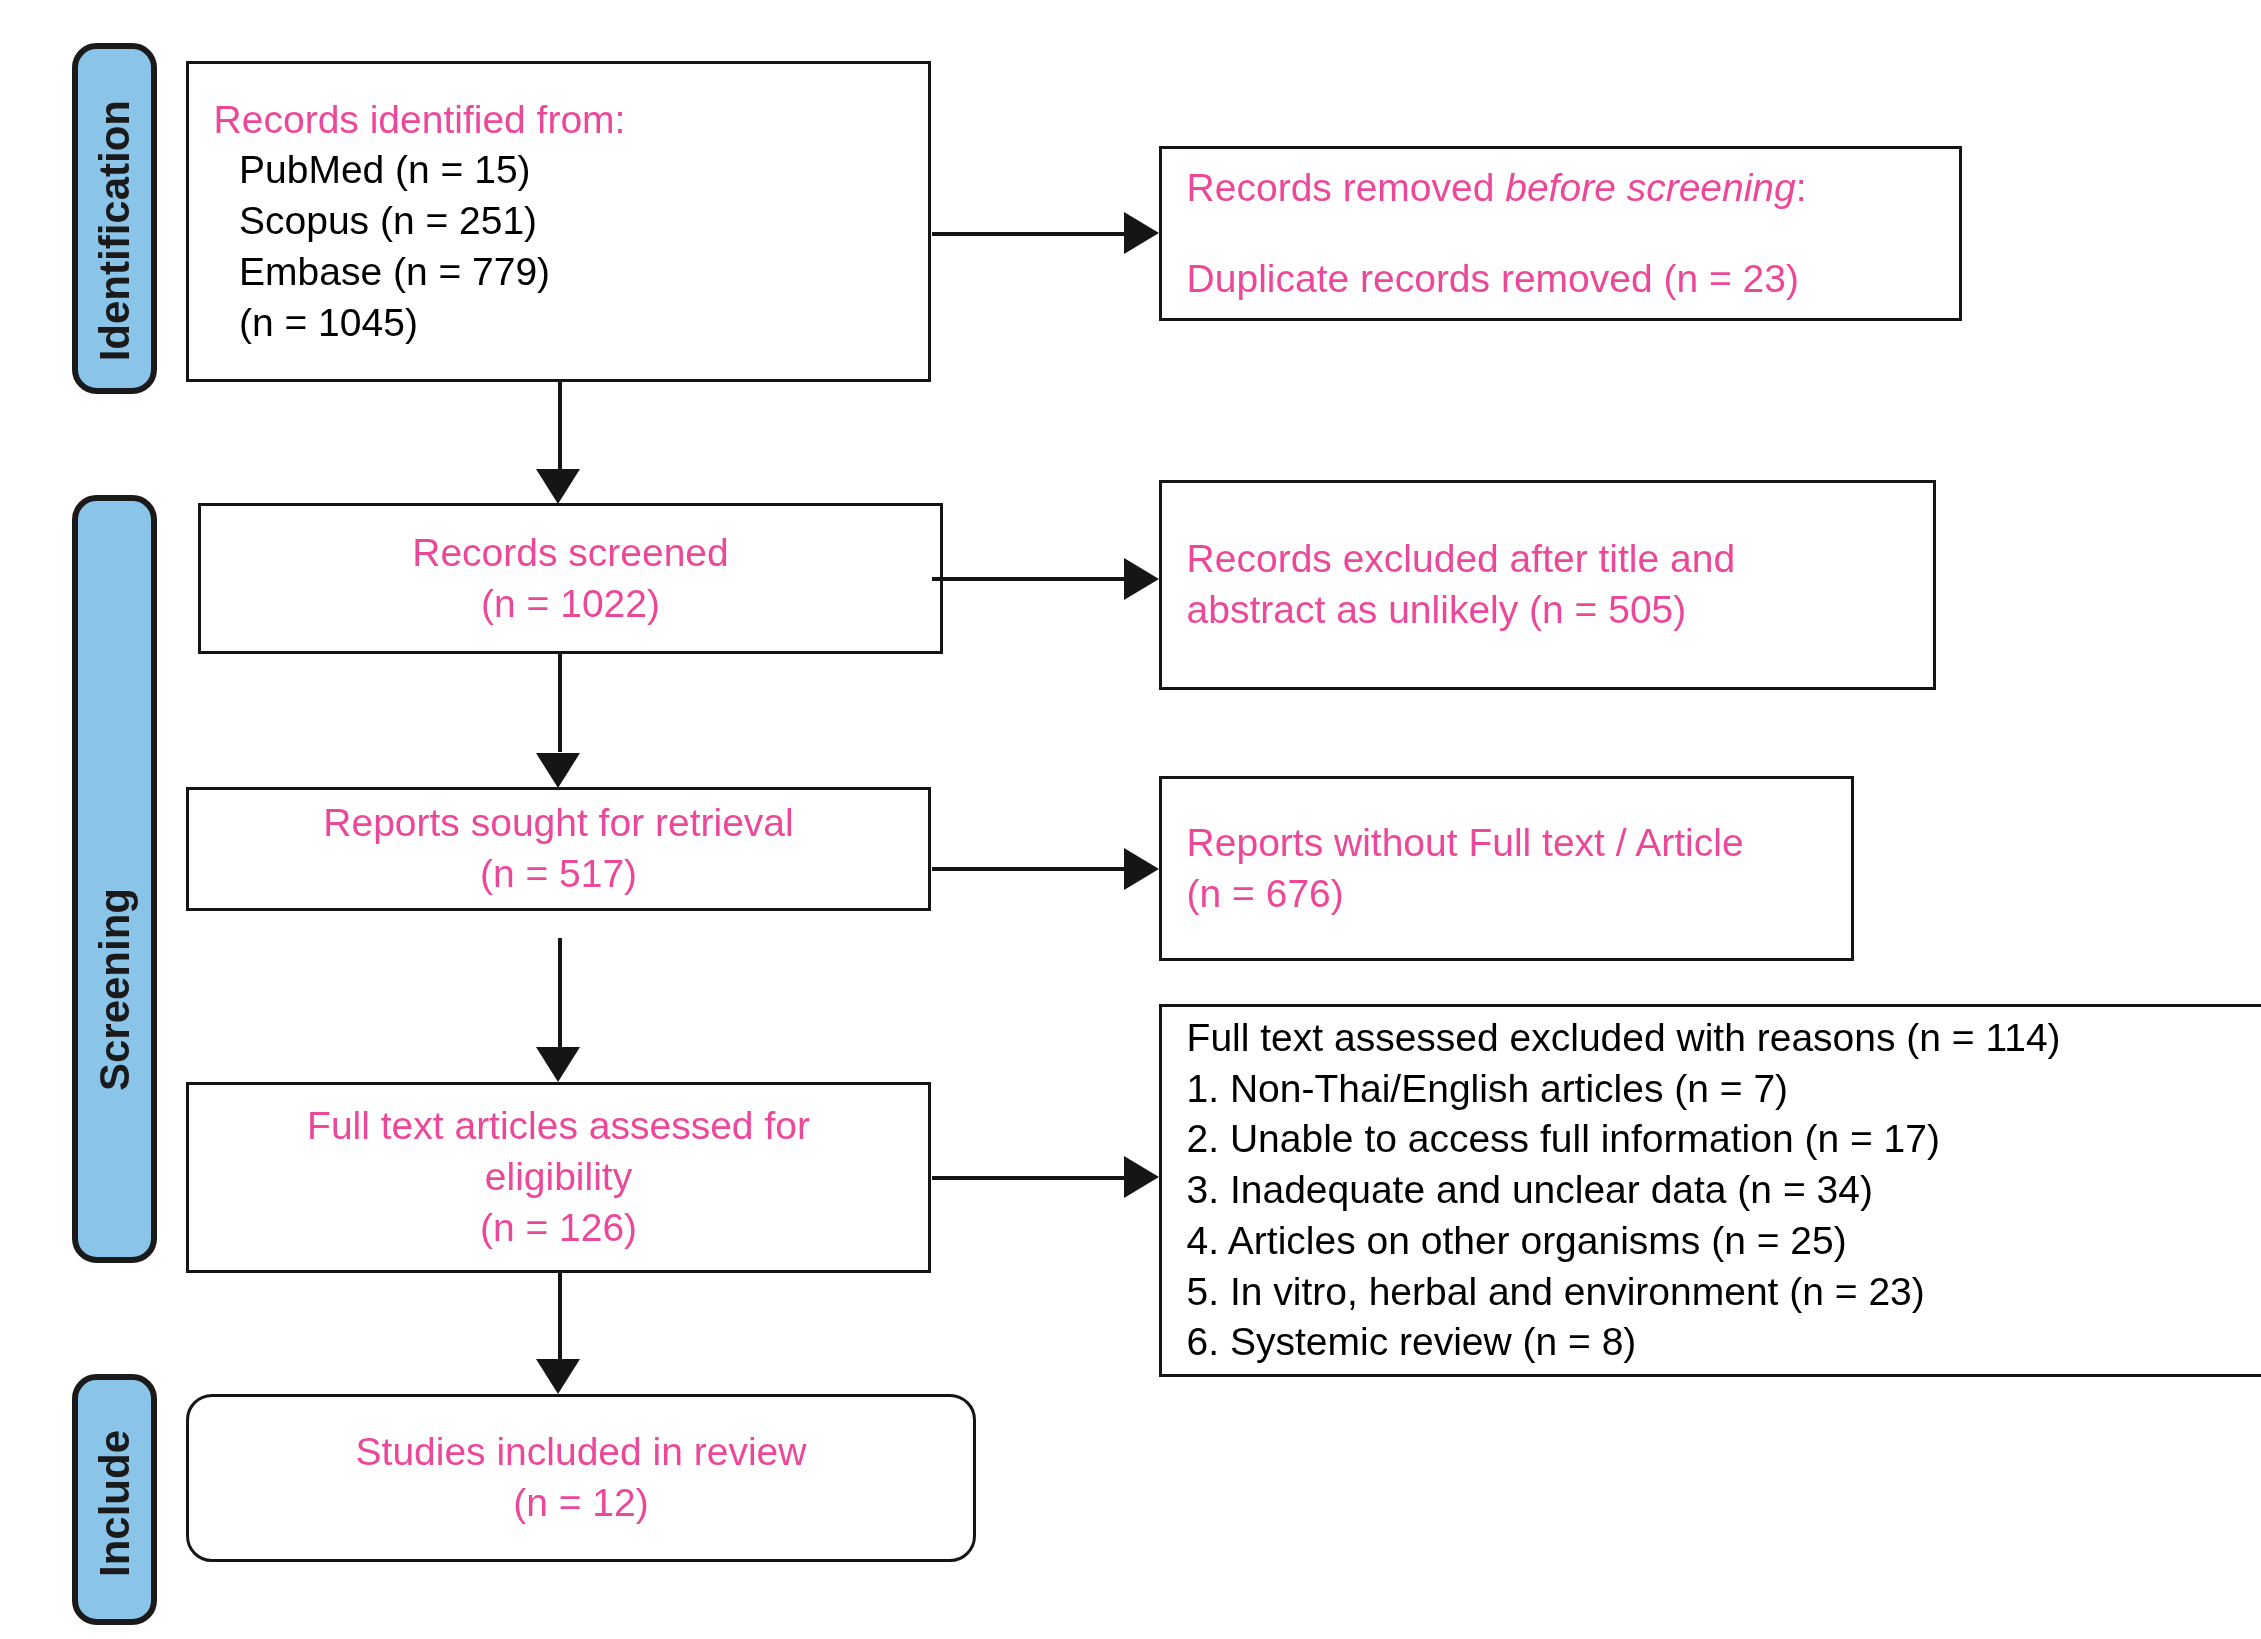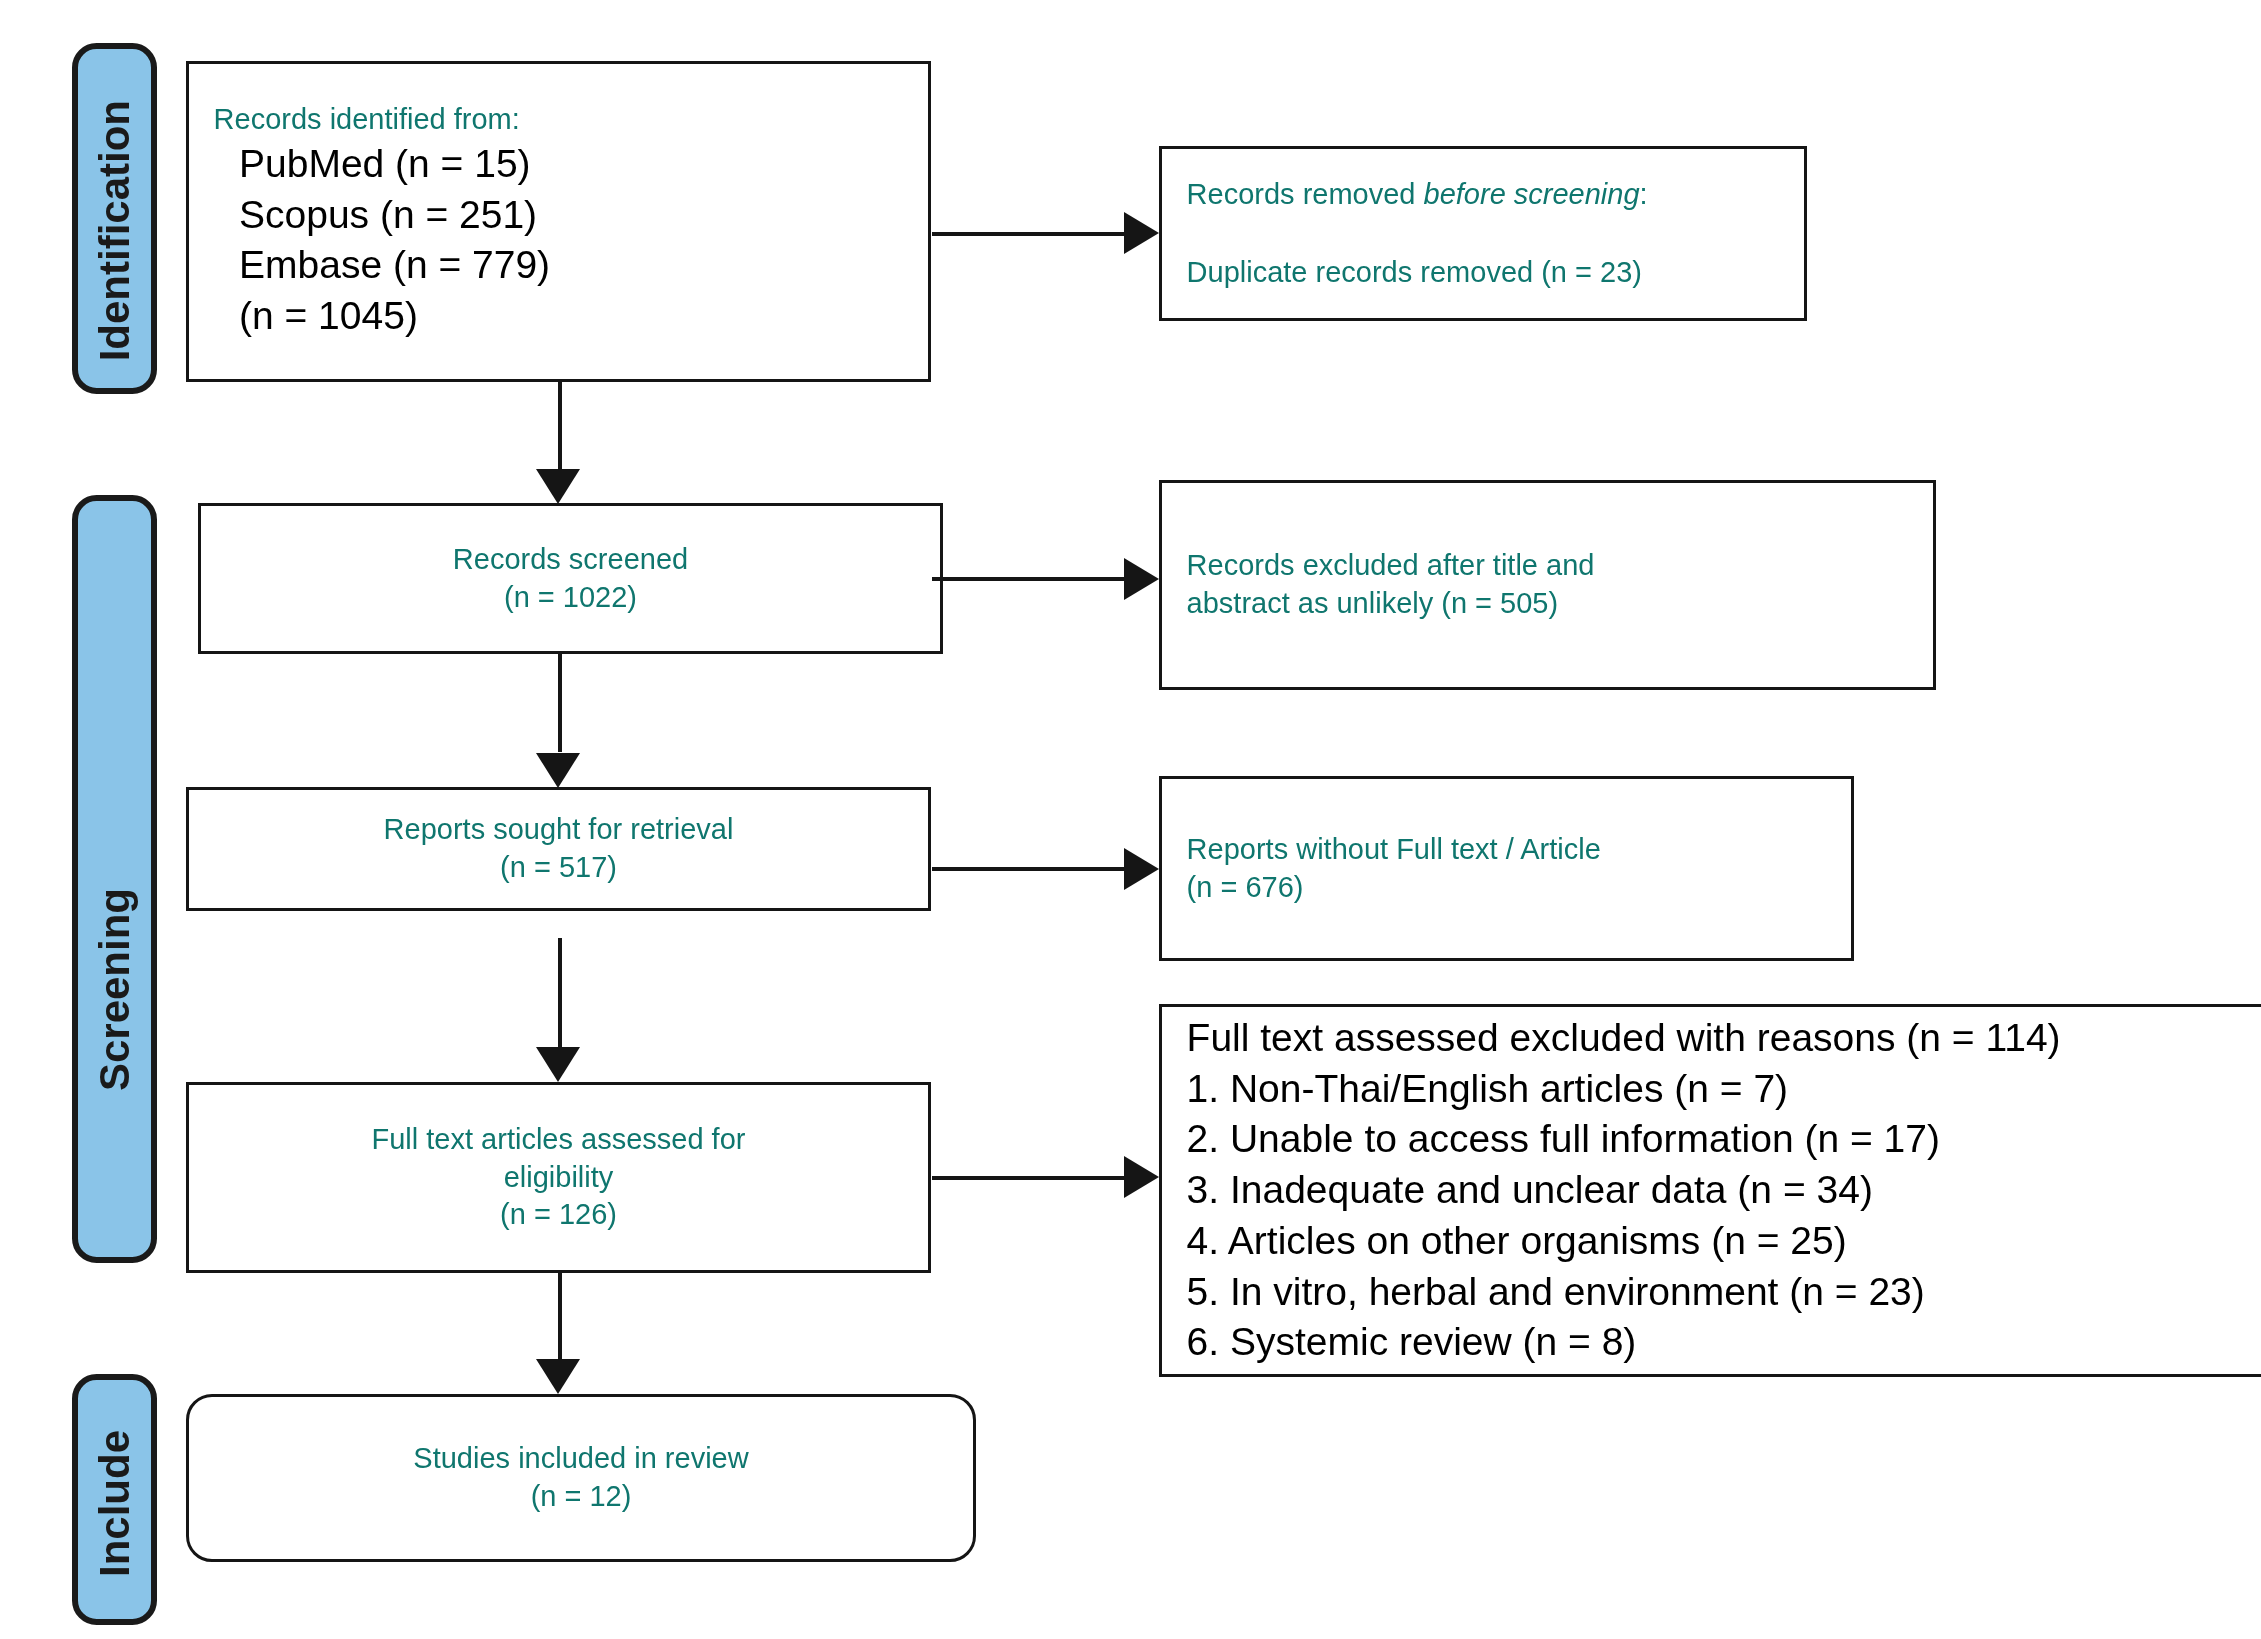--- a/index.html
+++ b/index.html
@@ -47,23 +47,23 @@
   .flow-box{
     position:absolute;
     background:#ffffff;
     border:3.6px solid #151515;
     box-sizing:border-box;
     display:flex;
     flex-direction:column;
     justify-content:center;
   }
   .flow-box .bx-text{
-    font-size:29px;
+    font-size:39px;
     line-height:1.30;
-    color:#0f766e;
+    color:#ec4899;
     white-space:pre-wrap;
   }
   .flow-box.centered .bx-text{text-align:center;padding:0 17.3px;}
   .flow-box.leftal   .bx-text{text-align:left;padding:0 24.6px;}
   .flow-box .bx-sub{
     font-size:39px;
     line-height:1.30;
     padding-left:50px;
     white-space:pre-wrap;
   }
@@ -76,21 +76,21 @@
   .bx-text .ital{font-style:italic;}
 
   
   #box-identified   {left:186px; top:61px;   width:745px; height:321px;}
   #box-screened     {left:186px; top:503px;  width:745px; height:151px;margin-left:12px;}
   #box-sought       {left:186px; top:787px; width:745px; height:124px;}
   #box-fulltext     {left:186px; top:1082px; width:745px; height:191px;}
   #box-included     {left:186px; top:1394px; width:790px; height:168px;border-radius:26px;}
 
   
-  #box-removed      {left:1159px; top:146px;  width:648px; height:175px;gap:40px;}
+  #box-removed      {left:1159px; top:146px;  width:803px; height:175px;gap:40px;}
   #box-excluded-ta  {left:1159px; top:480px;  width:777px; height:210px;}
   #box-nofulltext   {left:1159px; top:776px; width:695px; height:185px;}
   #box-reasons      {left:1159px; top:1004px; width:1177px; height:373px;}
   #box-reasons .bx-line:first-child{margin-bottom:0;}
 
   
   .vline{
     position:absolute;
     width:3.6px;
     background:#151515;

